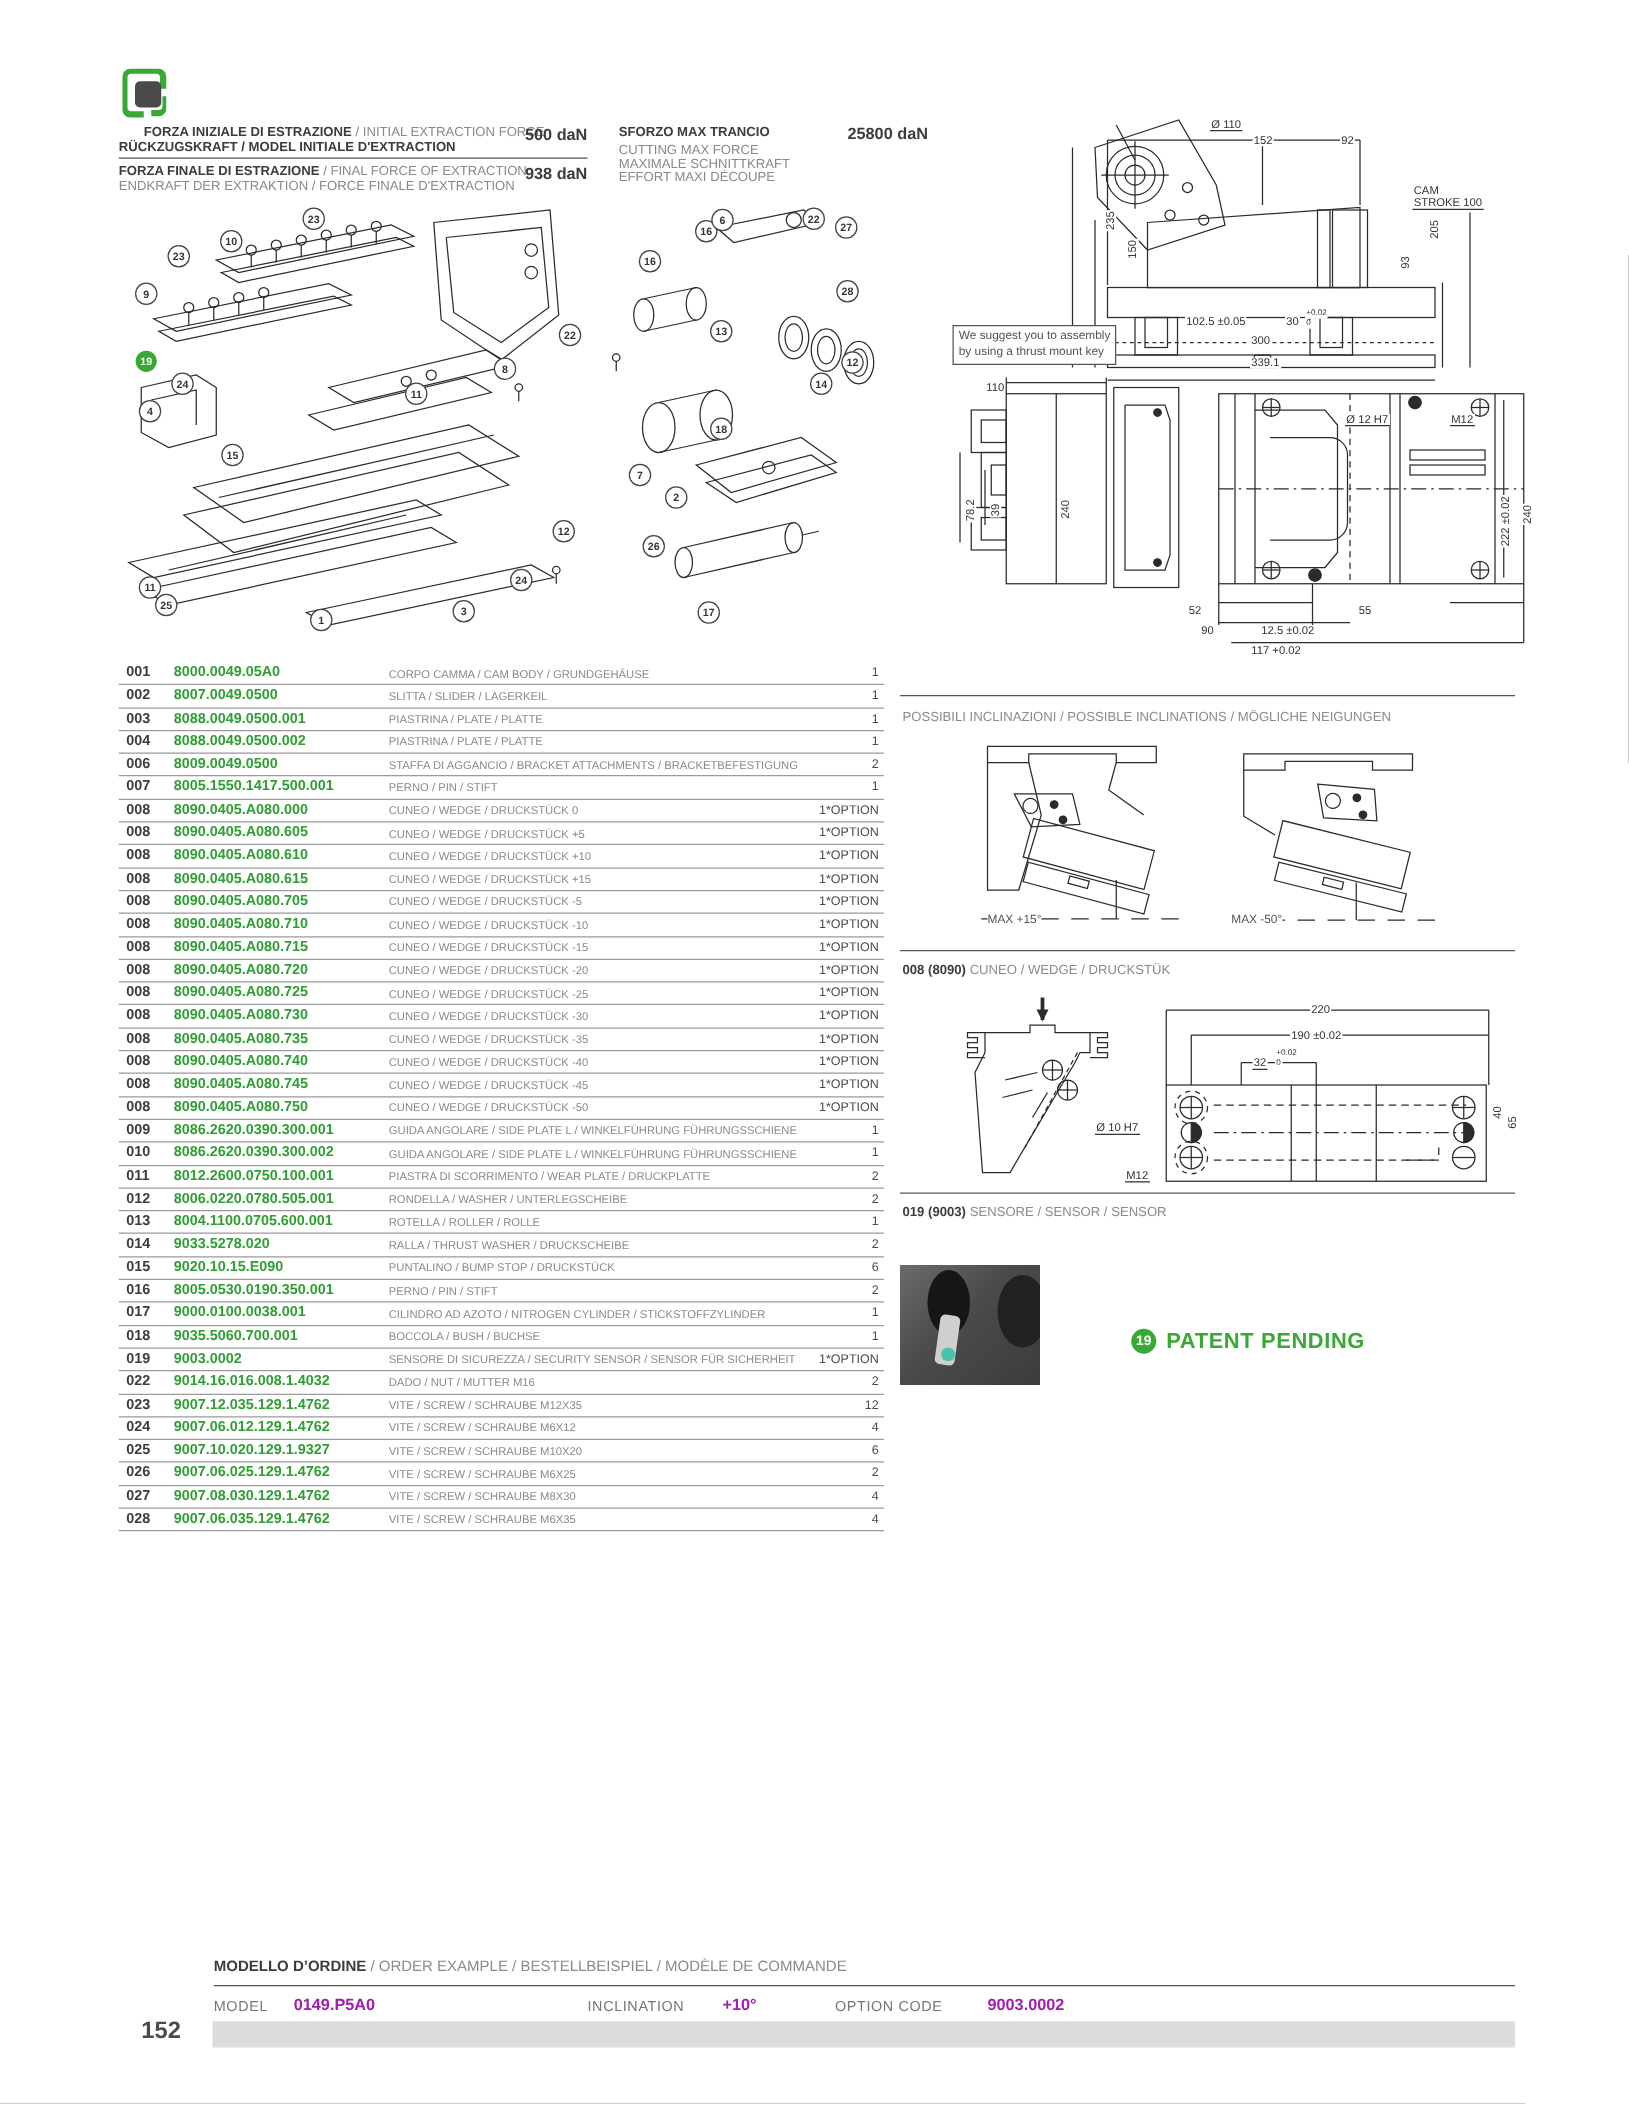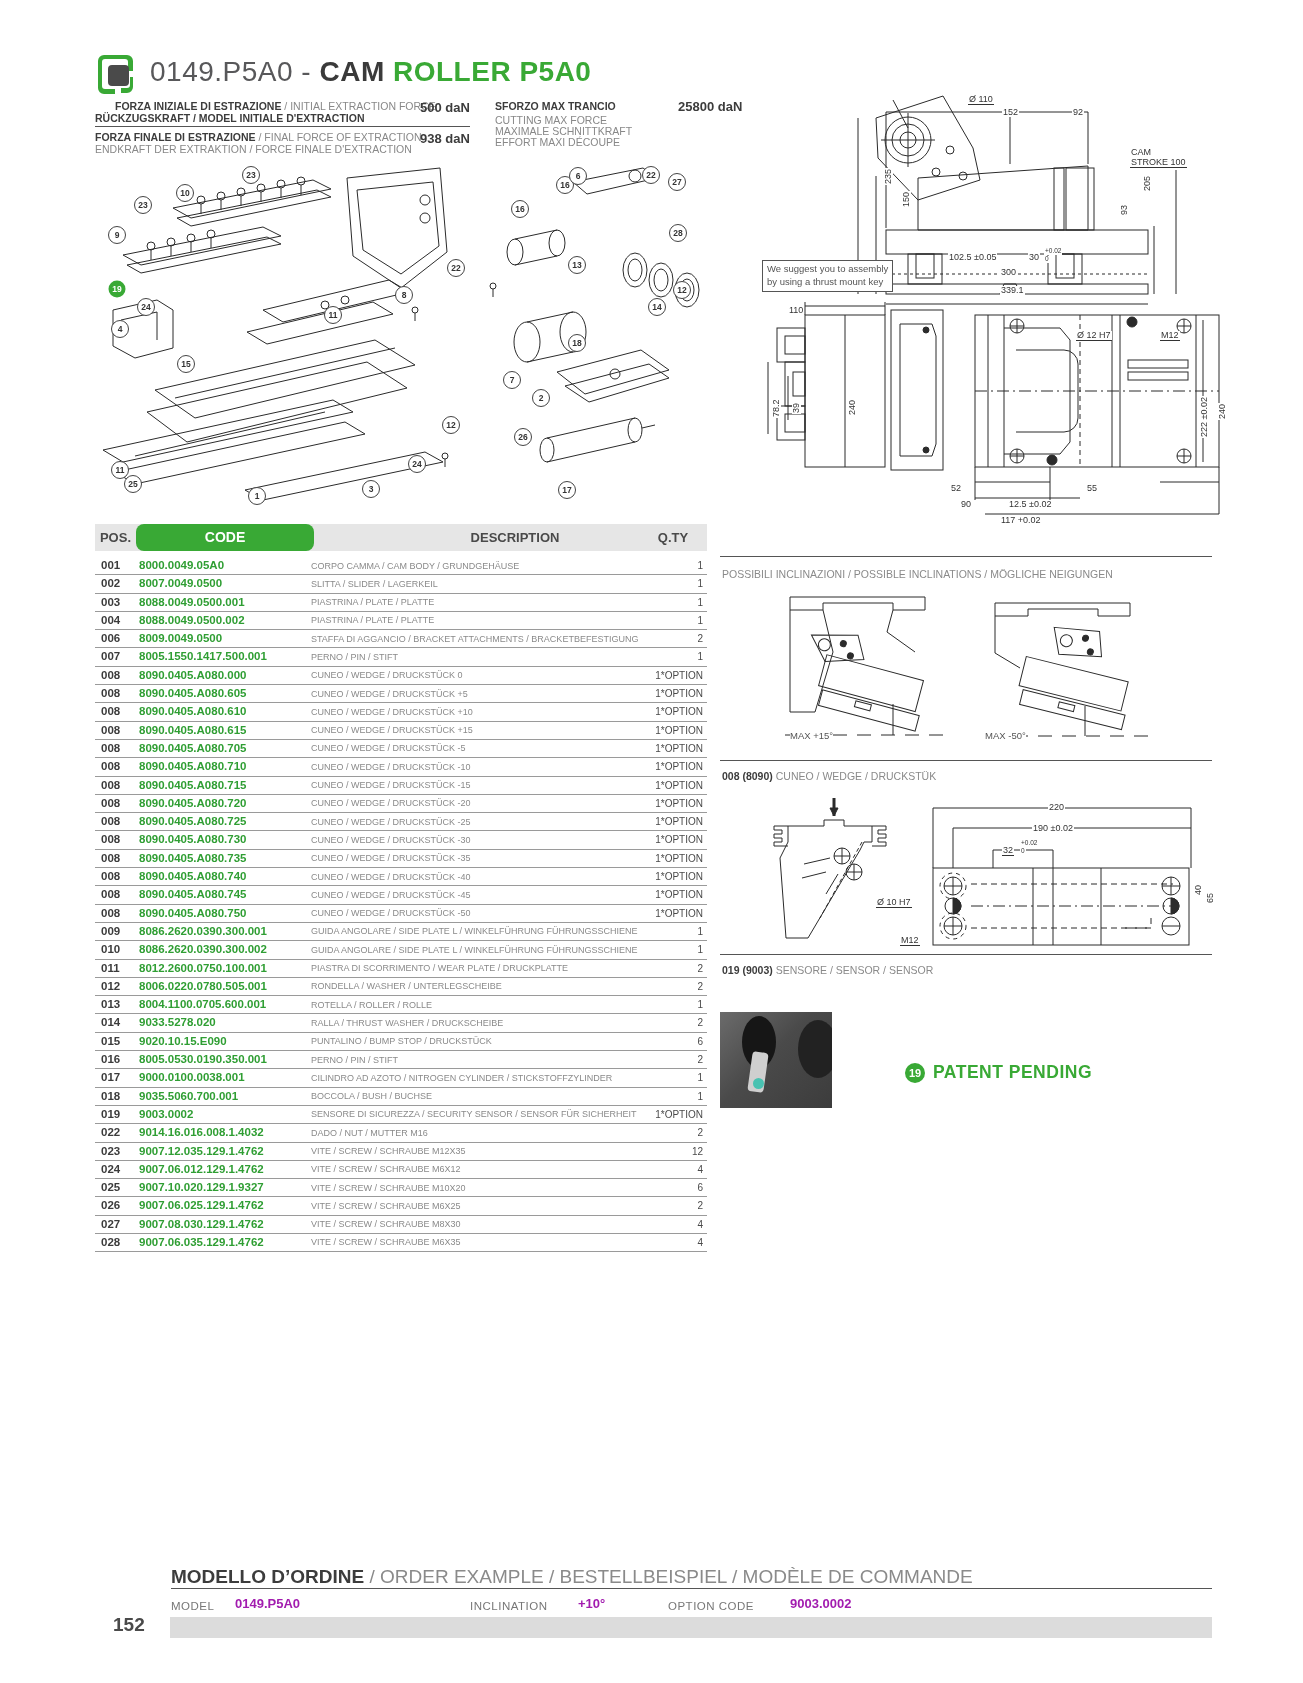--- a/index.html
+++ b/index.html
@@ -44,43 +44,40 @@
                  font-size:11px;display:flex;align-items:center;justify-content:center;}
   .patent .ptxt{color:#39a935;font-weight:bold;font-size:17.5px;letter-spacing:0.5px;}
   
   .photo{position:absolute;left:720px;top:1012px;width:112px;height:96px;overflow:hidden;
          background:linear-gradient(135deg,#6b6b6b 0%,#4a4a4a 45%,#3c3c3c 100%);}
   .photo .hole1{position:absolute;left:22px;top:4px;width:34px;height:52px;border-radius:50%;background:#161616;}
   .photo .hole2{position:absolute;left:78px;top:8px;width:40px;height:58px;border-radius:50%;background:#222;}
   .photo .sens{position:absolute;left:30px;top:40px;width:16px;height:40px;background:#cfcfcf;border-radius:4px;transform:rotate(8deg);}
   .photo .led{position:absolute;left:33px;top:66px;width:11px;height:11px;border-radius:50%;background:#49c2b1;}
   
-  .order-title{position:absolute;font-size:19px;color:#8a8a8a;white-space:nowrap;}
+  .order-title{position:absolute;font-size:12px;color:#8a8a8a;white-space:nowrap;}
   .order-title b{color:#3c3c3c;}
   .order-lbl{position:absolute;font-size:11.5px;color:#777;letter-spacing:0.5px;white-space:nowrap;}
   .order-val{position:absolute;font-size:13px;font-weight:bold;color:#a21caf;white-space:nowrap;}
   .pagenum{position:absolute;left:113px;top:1614px;font-size:19px;font-weight:bold;color:#4a4a4a;}
   .footbar{position:absolute;left:170px;top:1617px;width:1042px;height:21px;background:#dcdcdc;}
   svg{position:absolute;overflow:visible;}
   svg text{font-family:"Liberation Sans",sans-serif;}
 </style>
 </head>
 <body>
 
 <div class="page">
 
   <svg class="abs" style="left:95px;top:52px;" width="46" height="46" viewBox="0 0 46 46">
     <path d="M10 3 h22 a6 6 0 0 1 6 6 v10 h-5 V10 a3 3 0 0 0 -3 -3 H10 a3 3 0 0 0 -3 3 v24 a3 3 0 0 0 3 3 h10 v5 H9 a6 6 0 0 1 -6 -6 V9 a6 6 0 0 1 6 -6 Z" fill="#39a935"></path>
     <rect x="13" y="13" width="21" height="21" rx="4" fill="#4a4a4a"></rect>
     <path d="M38 25 v10 a6 6 0 0 1 -6 6 h-6 v-5 h6 a3 3 0 0 0 3 -3 v-8 Z" fill="#39a935"></path>
   </svg>
 
-  <div class="title">
-    <span class="pre">0149.P5A0 - </span><span class="b">CAM</span><span class="g"> ROLLER P5A0</span>
-  </div>
 
   <div class="force-line" style="left:95px;top:100px;margin-left:20px;">
     <b>FORZA INIZIALE DI ESTRAZIONE</b><span> / INITIAL EXTRACTION FORCE</span>
   </div>
   <div class="force-line" style="left:95px;top:112px;">
     <b>RÜCKZUGSKRAFT / MODEL INITIALE D'EXTRACTION</b>
   </div>
   <div class="force-val" style="left:420px;top:100px;">500 daN</div>
   <div class="hline" style="left:95px;top:126px;width:375px;"></div>
   <div class="force-line" style="left:95px;top:131px;">
@@ -450,26 +447,20 @@
       <div class="dim rot" style="left: 1200px; top: 438px;">222 ±0.02</div>
       <div class="dim rot" style="left: 1218px; top: 420px;">240</div>
       <div class="dim" style="left: 950px; top: 484px;">52</div>
       <div class="dim" style="left: 960px; top: 500px;">90</div>
       <div class="dim" style="left: 1008px; top: 500px;">12.5 ±0.02</div>
       <div class="dim" style="left: 1086px; top: 484px;">55</div>
       <div class="dim" style="left: 1000px; top: 516px;">117  +0.02</div>
     </div>
 
   <div class="ptable">
-    <div class="thead">
-      <div class="hcell" style="left:0;width:41px;">POS.</div>
-      <div class="code-pill">CODE</div>
-      <div class="hcell" style="left:300px;width:240px;">DESCRIPTION</div>
-      <div class="hcell" style="right:4px;width:60px;">Q.TY</div>
-    </div>
     <div class="trows" id="table-rows">
         <div class="trow">
           <div class="pos">001</div>
           <div class="code">8000.0049.05A0</div>
           <div class="desc">CORPO CAMMA / CAM BODY / GRUNDGEHÄUSE</div>
           <div class="qty">1</div>
         </div>
         <div class="trow">
           <div class="pos">002</div>
           <div class="code">8007.0049.0500</div>

